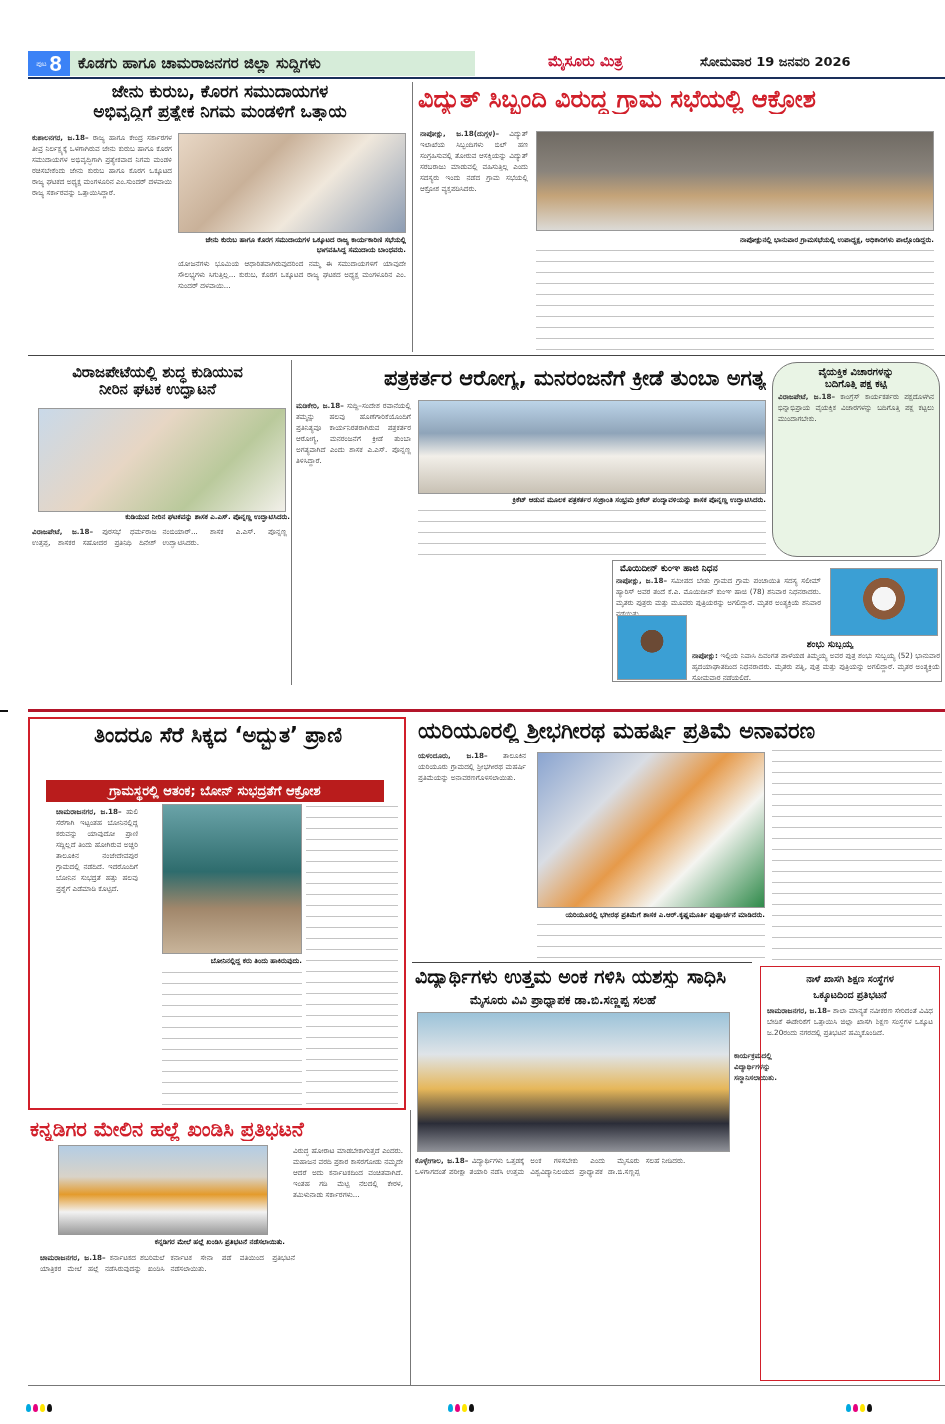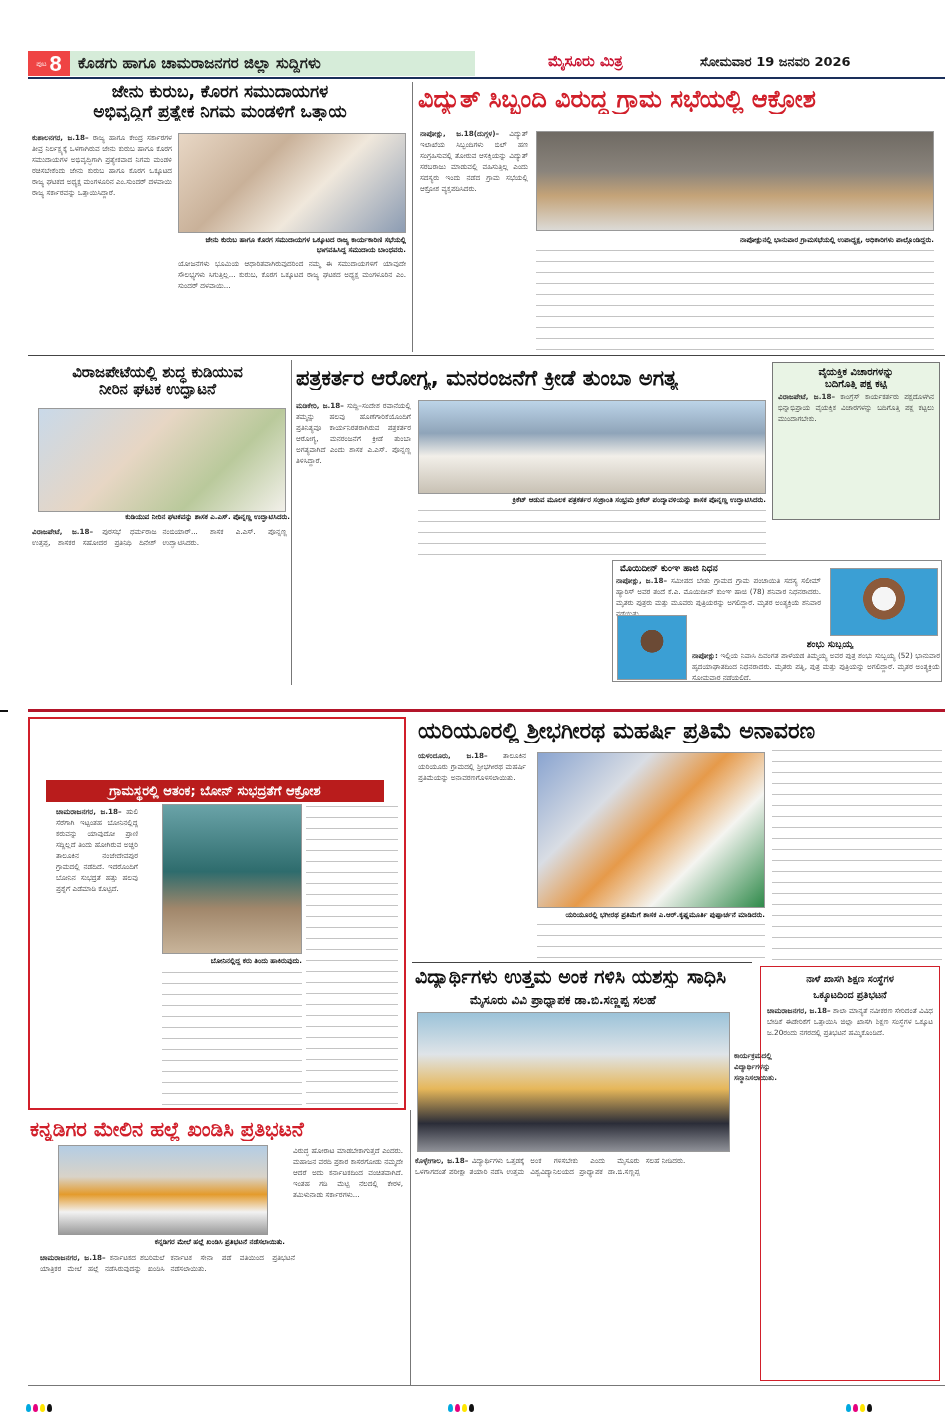--- a/index.html
+++ b/index.html
@@ -1,18 +1,18 @@
 <!DOCTYPE html>
 <html><head>
 <meta charset="utf-8">
 <style>
   * { box-sizing: border-box; margin: 0; padding: 0; }
   body { width: 945px; height: 1424px; background: #fff; font-family: "DejaVu Sans", sans-serif; color: #1a1a1a; position: relative; overflow: hidden; }
   .abs { position: absolute; }
-  .pg-badge { left: 28px; top: 51px; width: 42px; height: 25px; background: #ef4444; color: #fff; display:flex; align-items:center; justify-content:center; gap:3px; }
+  .pg-badge { left: 28px; top: 51px; width: 42px; height: 25px; background: #3b82f6; color: #fff; display:flex; align-items:center; justify-content:center; gap:3px; }
   .pg-badge .lbl { font-size: 7px; }
   .pg-badge .num { font-size: 22px; font-weight: bold; font-family: "Liberation Sans", sans-serif; }
   .sect { left: 70px; top: 51px; width: 405px; height: 25px; background: #d6ecd9; font-size: 15px; font-weight: bold; padding-left: 8px; line-height: 25px; white-space: nowrap; overflow:hidden; }
   .brand { left: 548px; top: 52px; font-size: 15px; color: #c8102e; font-weight: bold; text-align: center; }
   .date { left: 700px; top: 54px; font-size: 13px; font-weight: bold; }
   .mast-rule { left: 28px; top: 77px; width: 917px; height: 2px; background: #1a2f5a; }
   .hl { font-weight: bold; line-height: 1.15; white-space: nowrap; overflow: hidden; }
   .hl-red { color: #d11f2a; }
   .hl-black { color: #111; }
   .text { font-size: 7.2px; line-height: 11px; color: #333; text-align: justify; overflow: hidden; }
@@ -69,30 +69,30 @@
   <div>ನೀರಿನ ಘಟಕ ಉದ್ಘಾಟನೆ</div>
 </div>
 <div class="abs photo" style="left:38px;top:408px;width:248px;height:104px;background:linear-gradient(135deg,#c9d9e9 0%,#e7d6c4 40%,#b9c99b 70%,#f2f0ea 100%);"></div>
 <div class="abs cap" style="left:30px;top:512px;width:260px;">ಕುಡಿಯುವ ನೀರಿನ ಘಟಕವನ್ನು ಶಾಸಕ ಎ.ಎಸ್. ಪೊನ್ನಣ್ಣ ಉದ್ಘಾಟಿಸಿದರು.</div>
 <div class="abs text" style="left:32px;top:526px;width:255px;height:160px;column-count:2;column-gap:6px;">
   <b>ವಿರಾಜಪೇಟೆ, ಜ.18–</b>
   <span>ಪುರಸಭೆ ಧರ್ಮರಾಜ ಉತ್ತಪ್ಪ, ಶಾಸಕರ ಸಹೋದರ ಪ್ರತಿನಿಧಿ ದಿನೇಶ್ ನಂಬಿಯಾರ್... ಶಾಸಕ ಎ.ಎಸ್. ಪೊನ್ನಣ್ಣ ಉದ್ಘಾಟಿಸಿದರು.</span>
 </div>
 <div class="abs rule-v" style="left:291px;top:360px;height:325px;"></div>
 
-<div class="abs hl hl-black" style="left:296px;top:366px;width:470px;font-size:21px;">ಪತ್ರಕರ್ತರ ಆರೋಗ್ಯ, ಮನರಂಜನೆಗೆ ಕ್ರೀಡೆ ತುಂಬಾ ಅಗತ್ಯ</div>
+<div class="abs hl hl-black" style="left:296px;top:366px;width:470px;font-size:21px;text-align:right;">ಪತ್ರಕರ್ತರ ಆರೋಗ್ಯ, ಮನರಂಜನೆಗೆ ಕ್ರೀಡೆ ತುಂಬಾ ಅಗತ್ಯ</div>
 <div class="abs text" style="left:296px;top:400px;width:115px;height:285px;">
   <b>ಮಡಿಕೇರಿ, ಜ.18–</b>
   <span>ಸುದ್ದಿ–ಸಂದೇಶ ರವಾನೆಯಲ್ಲಿ ತಮ್ಮನ್ನು ಹಲವು ಹೊಣೆಗಾರಿಕೆಯೊಂದಿಗೆ ಪ್ರತಿನಿತ್ಯವೂ ಕಾರ್ಯನಿರತರಾಗಿರುವ ಪತ್ರಕರ್ತರ ಆರೋಗ್ಯ, ಮನರಂಜನೆಗೆ ಕ್ರೀಡೆ ತುಂಬಾ ಅಗತ್ಯವಾಗಿದೆ ಎಂದು ಶಾಸಕ ಎ.ಎಸ್. ಪೊನ್ನಣ್ಣ ತಿಳಿಸಿದ್ದಾರೆ.</span>
 </div>
 <div class="abs photo" style="left:418px;top:400px;width:348px;height:94px;background:linear-gradient(to bottom,#bcd4e8 0%,#8fa4b9 35%,#f2efe9 60%,#c8c1b4 100%);"></div>
 <div class="abs cap" style="left:418px;top:495px;width:348px;">ಕ್ರಿಕೆಟ್ ಆಡುವ ಮೂಲಕ ಪತ್ರಕರ್ತರ ಸಂಕ್ರಾಂತಿ ಸಂಭ್ರಮ ಕ್ರಿಕೆಟ್ ಪಂದ್ಯಾವಳಿಯನ್ನು ಶಾಸಕ ಪೊನ್ನಣ್ಣ ಉದ್ಘಾಟಿಸಿದರು.</div>
 <div class="abs lines" style="left:418px;top:510px;width:348px;height:45px;"></div>
 
-<div class="abs sidebox" style="left:772px;top:362px;width:168px;height:158px;">
+<div class="abs sidebox" style="left:772px;top:362px;width:168px;height:195px;border-radius:25px;">
   <div class="hl hl-black" style="font-size:10px;text-align:center;padding-top:3px;">
     <div>ವೈಯಕ್ತಿಕ ವಿಚಾರಗಳನ್ನು</div>
     <div>ಬದಿಗೊತ್ತಿ ಪಕ್ಷ ಕಟ್ಟಿ</div>
   </div>
   <div class="text" style="padding:2px 5px;height:160px;">
     <b>ವಿರಾಜಪೇಟೆ, ಜ.18–</b>
     <span>ಕಾಂಗ್ರೆಸ್ ಕಾರ್ಯಕರ್ತರು ಪಕ್ಷದೊಳಗಿನ ಭಿನ್ನಾಭಿಪ್ರಾಯ ವೈಯಕ್ತಿಕ ವಿಚಾರಗಳನ್ನು ಬದಿಗೊತ್ತಿ ಪಕ್ಷ ಕಟ್ಟಲು ಮುಂದಾಗಬೇಕು.</span>
   </div>
 </div>
 
@@ -108,20 +108,21 @@
 <div class="abs text" style="left:692px;top:650px;width:248px;height:32px;">
   <b>ನಾಪೋಕ್ಲು:</b>
   <span>ಇಲ್ಲಿಯ ನಿವಾಸಿ ದಿವಂಗತ ಪಾಳೆಯಡ ತಿಮ್ಮಯ್ಯ ಅವರ ಪುತ್ರ ಶಂಭು ಸುಬ್ಬಯ್ಯ (52) ಭಾನುವಾರ ಹೃದಯಾಘಾತದಿಂದ ನಿಧನರಾದರು. ಮೃತರು ಪತ್ನಿ, ಪುತ್ರ ಮತ್ತು ಪುತ್ರಿಯನ್ನು ಅಗಲಿದ್ದಾರೆ. ಮೃತರ ಅಂತ್ಯಕ್ರಿಯೆ ಸೋಮವಾರ ನಡೆಯಲಿದೆ.</span>
 </div>
 
 <div class="abs rule-red" style="left:28px;top:709px;width:917px;"></div>
 <div class="abs" style="left:0;top:710px;width:8px;height:2px;background:#111;"></div>
 
 <div class="abs box-red" style="left:28px;top:717px;width:378px;height:393px;"></div>
 <div class="abs hl hl-black" style="left:34px;top:720px;width:368px;font-size:21px;text-align:center;line-height:30px;">
+  <div>ತಿಂದರೂ ಸೆರೆ ಸಿಕ್ಕದ ‘ಅದ್ಭುತ’ ಪ್ರಾಣಿ</div>
 </div>
 <div class="abs dark-banner" style="left:46px;top:780px;width:338px;height:22px;">ಗ್ರಾಮಸ್ಥರಲ್ಲಿ ಆತಂಕ; ಬೋನ್ ಸುಭದ್ರತೆಗೆ ಆಕ್ರೋಶ</div>
 <div class="abs text" style="left:56px;top:806px;width:82px;height:300px;">
   <b>ಚಾಮರಾಜನಗರ, ಜ.18–</b>
   <span>ಹುಲಿ ಸೆರೆಗಾಗಿ ಇಟ್ಟಂತಹ ಬೋನಿನಲ್ಲಿದ್ದ ಕರುವನ್ನು ಯಾವುದೋ ಪ್ರಾಣಿ ಸದ್ದಿಲ್ಲದೆ ತಿಂದು ಹೋಗಿರುವ ಅಚ್ಚರಿ ತಾಲೂಕಿನ ನಂಜೇದೇವಪುರ ಗ್ರಾಮದಲ್ಲಿ ನಡೆದಿದೆ. ಇದರೊಂದಿಗೆ ಬೋನಿನ ಸುಭದ್ರತೆ ಹತ್ತು ಹಲವು ಪ್ರಶ್ನೆಗೆ ಎಡೆಮಾಡಿ ಕೊಟ್ಟಿದೆ.</span>
 </div>
 <div class="abs photo" style="left:162px;top:804px;width:140px;height:150px;background:linear-gradient(to bottom,#6aa3a8 0%,#2e6c6d 45%,#a1876b 70%,#c8b49a 100%);"></div>
 <div class="abs cap" style="left:162px;top:956px;width:140px;">ಬೋನಿನಲ್ಲಿದ್ದ ಕರು ತಿಂದು ಹಾಕಿರುವುದು.</div>
 <div class="abs lines" style="left:306px;top:806px;width:92px;height:300px;"></div>
 <div class="abs lines" style="left:162px;top:972px;width:140px;height:134px;"></div>

